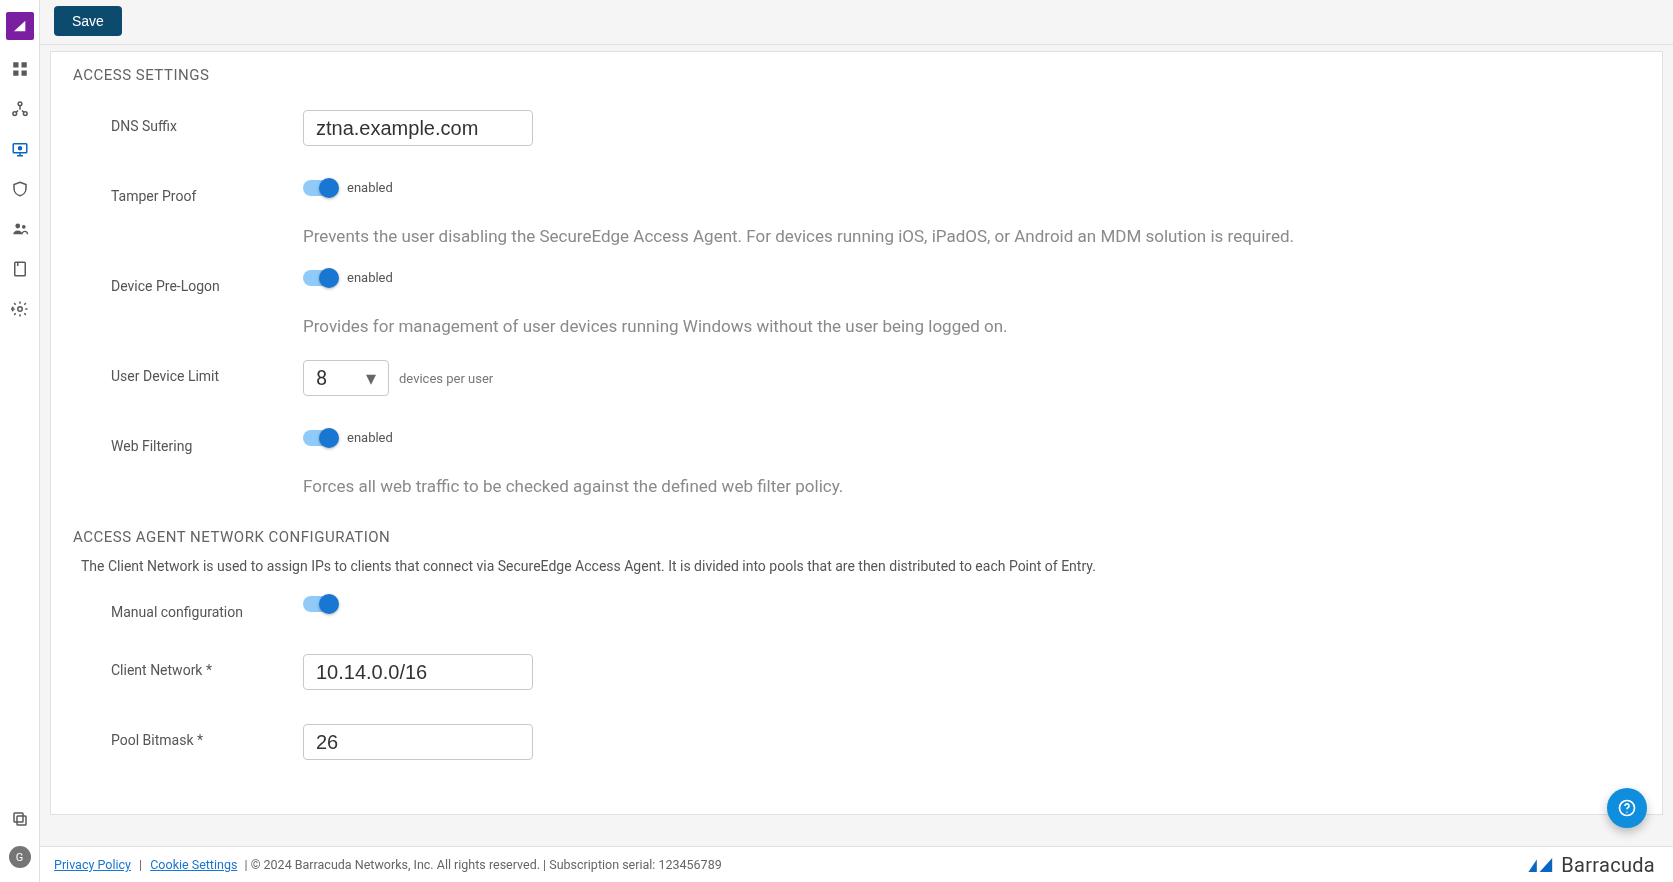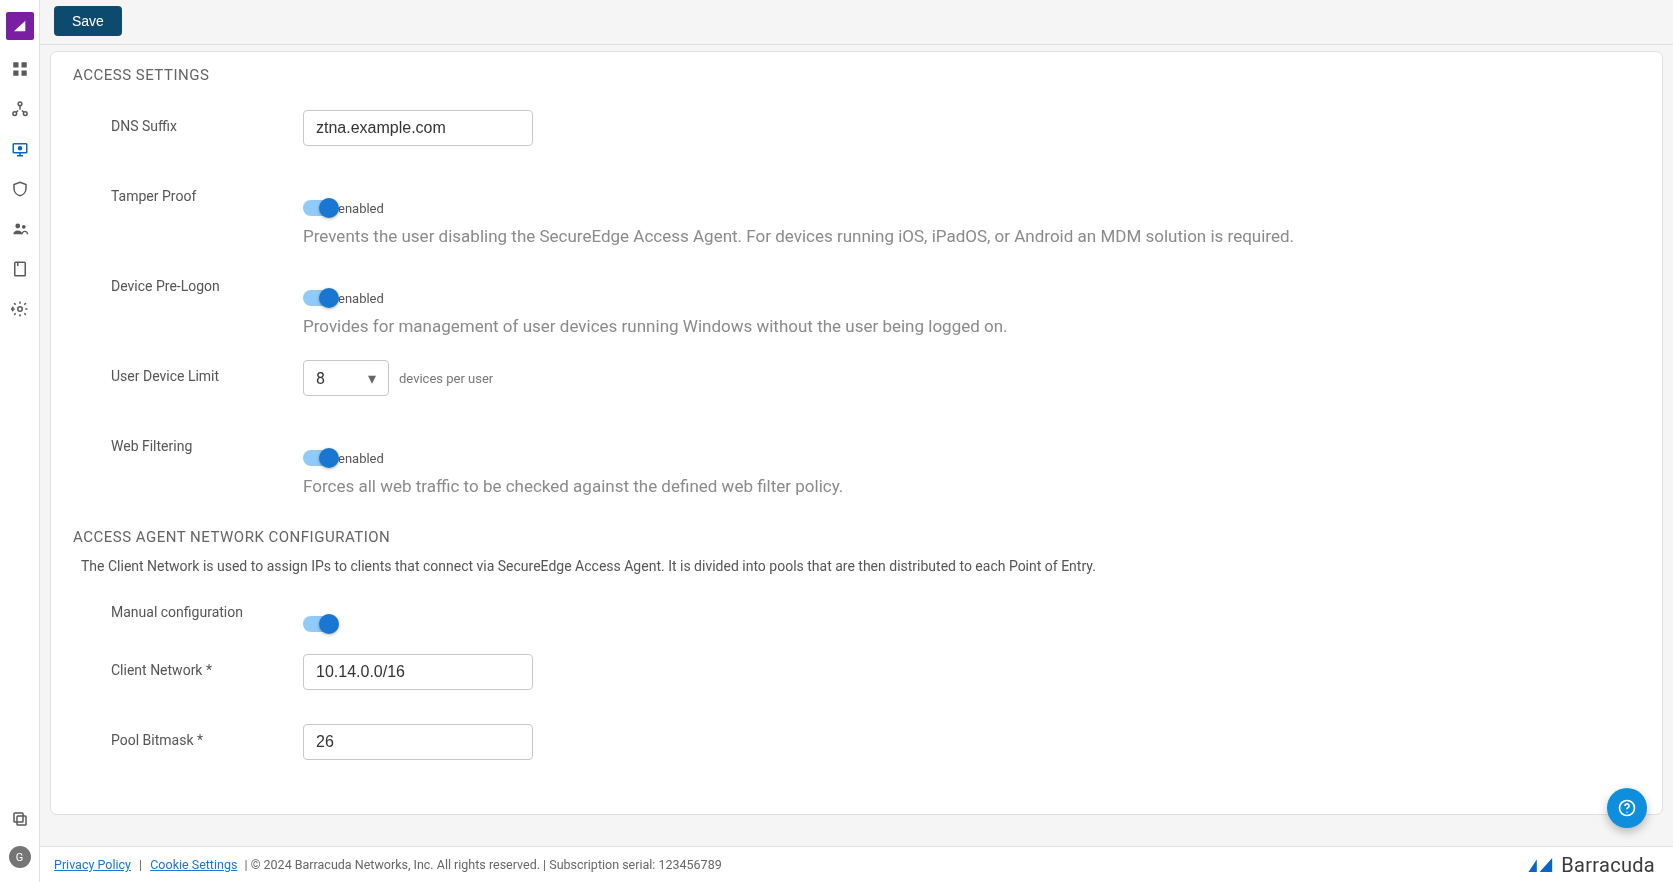--- a/index.html
+++ b/index.html
@@ -43,43 +43,43 @@
   .breadcrumb { font-size:21px; color:#333; font-weight:400; letter-spacing:0.2px;}
   .breadcrumb .sep { margin: 0 6px; color:#888; }
   .save-btn {
     background:#0c4a6e; color:#fff; border:none; border-radius:4px;
     padding:7px 18px; font-size:14px; cursor:pointer; font-weight:500;
   }
 
   
   .content-wrap { flex:1; overflow-y:auto; padding: 6px 10px 0 10px; position:relative;}
   .card {
-    background:#fff; border:1px solid #e0e0e0; border-radius:7px;
+    background:#fff; border:1px solid #e0e0e0; border-radius:0;
     padding: 14px 22px 40px 22px;
     min-height: 740px;
   }
   .section-title { font-size:15px; color:#646464; letter-spacing:0.5px; margin-bottom:26px; font-weight:400;}
   .section-desc { font-size:14px; color:#555; margin: -14px 0 22px 8px; }
 
   .form-row { display:flex; align-items:flex-start; margin-bottom:14px; }
   .form-row .label-col { width:230px; padding-left:38px; padding-top:8px; font-size:14px; color:#555;}
   .form-row .field-col { flex:1; }
   .helper { font-size:17px; color:#8a8a8a; margin-top:10px; margin-bottom:10px;}
   .inline-suffix { font-size:13px; color:#777; margin-left:10px; }
 
   input.text-input, .select-box {
     border:1px solid #c8c8c8; border-radius:4px; height:36px; padding:0 12px;
-    font-size:16px; color:#333; background:#fff;
+    font-size:20px; color:#333; background:#fff;
   }
   input.text-input { width:230px; }
   .select-box { width:86px; display:inline-flex; align-items:center; justify-content:space-between; cursor:pointer;}
   .select-box .caret { color:#666; }
 
   
-  .toggle-wrap { display:flex; align-items:flex-end; gap:1px; height:36px;}
+  .toggle-wrap { display:flex; align-items:flex-start; gap:10px; height:36px;}
   .toggle {
     width:34px; height:16px; background:#90caf9; border-radius:10px; position:relative; cursor:pointer;
   }
   .toggle .knob {
     width:20px; height:20px; border-radius:50%; background:#1976d2;
     position:absolute; top:-2px; right:-2px;
     box-shadow:0 1px 3px rgba(0,0,0,0.3);
   }
   .toggle-label { font-size:13px; color:#555; }
 

